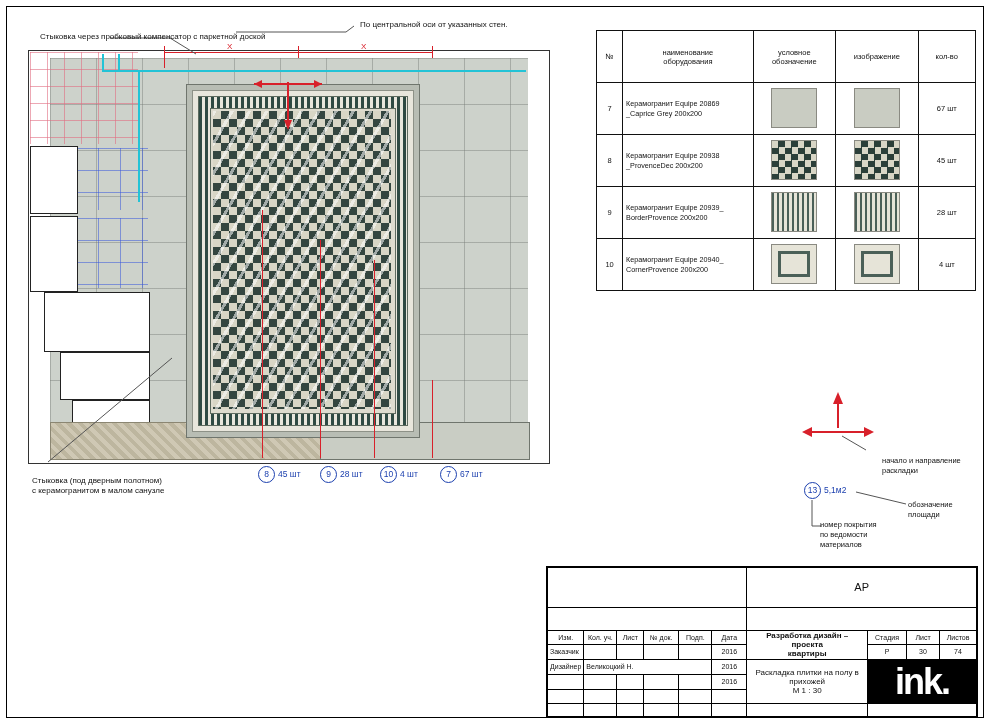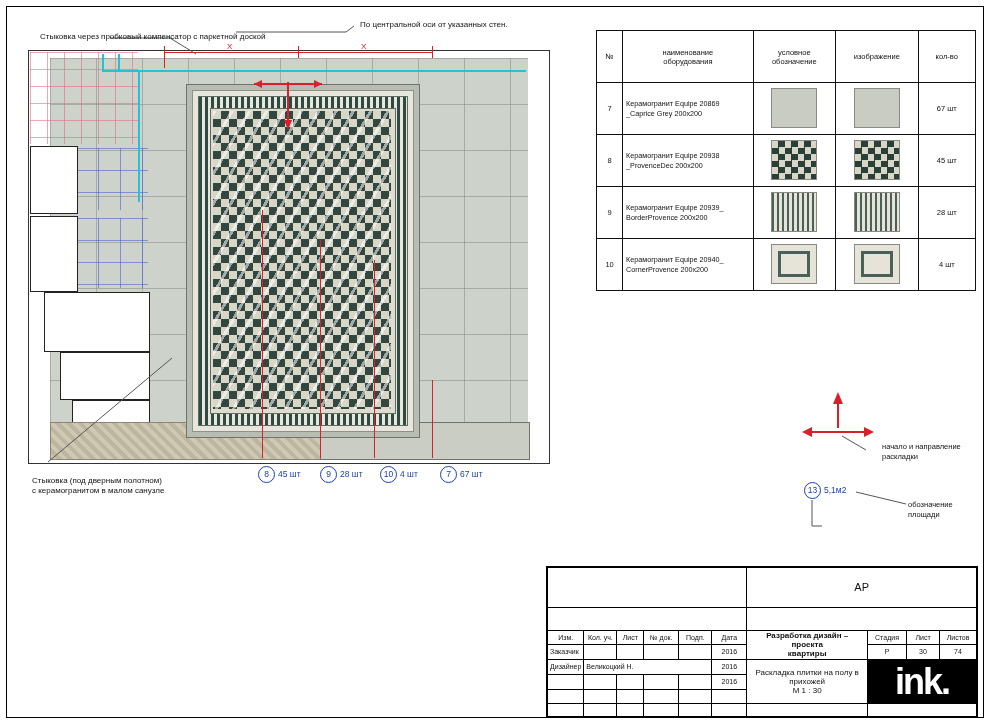--- a/index.html
+++ b/index.html
@@ -252,34 +252,37 @@
     <svg class="axis-svg" width="96" height="76" viewBox="0 0 96 76">
       <g stroke="#d8202a" stroke-width="2" fill="none">
         <line x1="48" y1="8" x2="48" y2="40"></line>
         <line x1="16" y1="44" x2="80" y2="44"></line>
       </g>
       <polygon points="48,4 43,16 53,16" fill="#d8202a"></polygon>
       <polygon points="12,44 22,39 22,49" fill="#d8202a"></polygon>
       <polygon points="84,44 74,39 74,49" fill="#d8202a"></polygon>
       <line x1="52" y1="48" x2="76" y2="62" stroke="#555" stroke-width="1"></line>
     </svg>
-    <div class="legend-txt" style="left:92px;top:54px;width:94px;white-space:pre-line;">начало и направление
+    <div class="legend-txt" style="left:92px;top:68px;width:94px;white-space:pre-line;">начало и направление
 раскладки</div>
   </div>
 
   <div class="abs" style="left:800px;top:482px;width:186px;height:80px;">
     <div class="baloon" style="left:4px;top:0px;">13</div>
     <div class="qty" style="left:24px;top:3px;">5,1м2</div>
     <svg class="abs" width="120" height="70" style="left:0;top:0;">
       <line x1="56" y1="10" x2="106" y2="22" stroke="#555" stroke-width="1"></line>
       <line x1="12" y1="18" x2="12" y2="44" stroke="#555" stroke-width="1"></line>
       <line x1="12" y1="44" x2="22" y2="44" stroke="#555" stroke-width="1"></line>
     </svg>
     <div class="legend-txt" style="left:108px;top:18px;width:80px;white-space:pre-line;">обозначение
 площади</div>
+    <div class="legend-txt" style="left:20px;top:38px;width:110px;white-space:pre-line;">номер покрытия
+по ведомости
+материалов</div>
   </div>
 
   <div id="titleblock">
     <table>
       <tbody>
           <tr style="height:38px;padding-left:11px;">
         <td colspan="6" style="border-right:1px solid #000;width:170px;"></td>
         <td colspan="6" class="bigAP">АР</td>
       </tr>
       <tr style="height:22px;">

